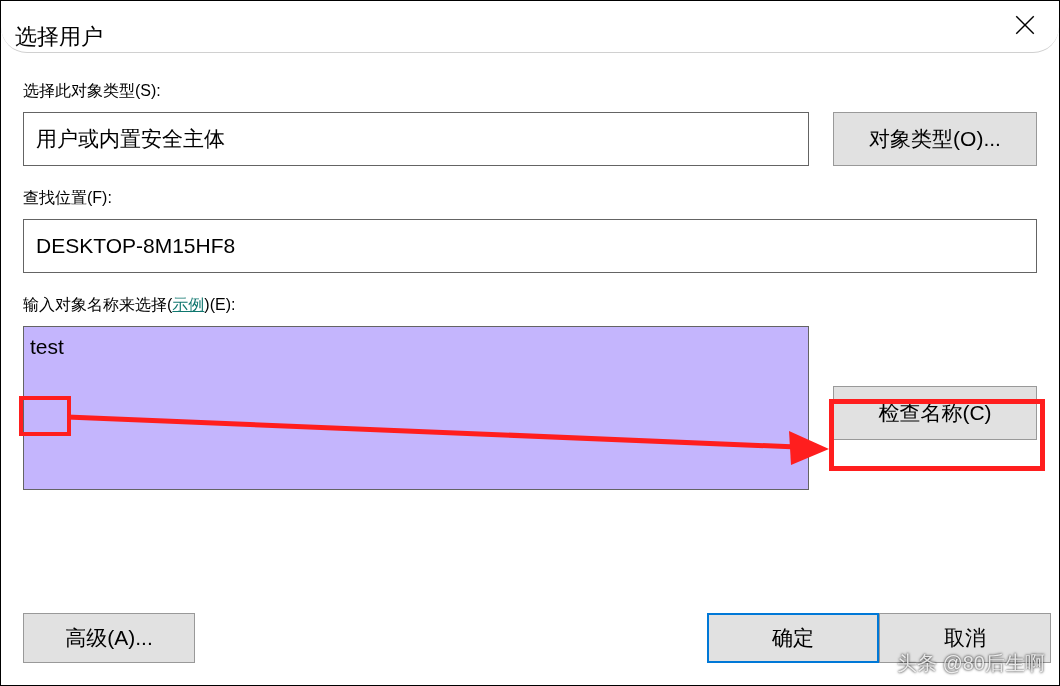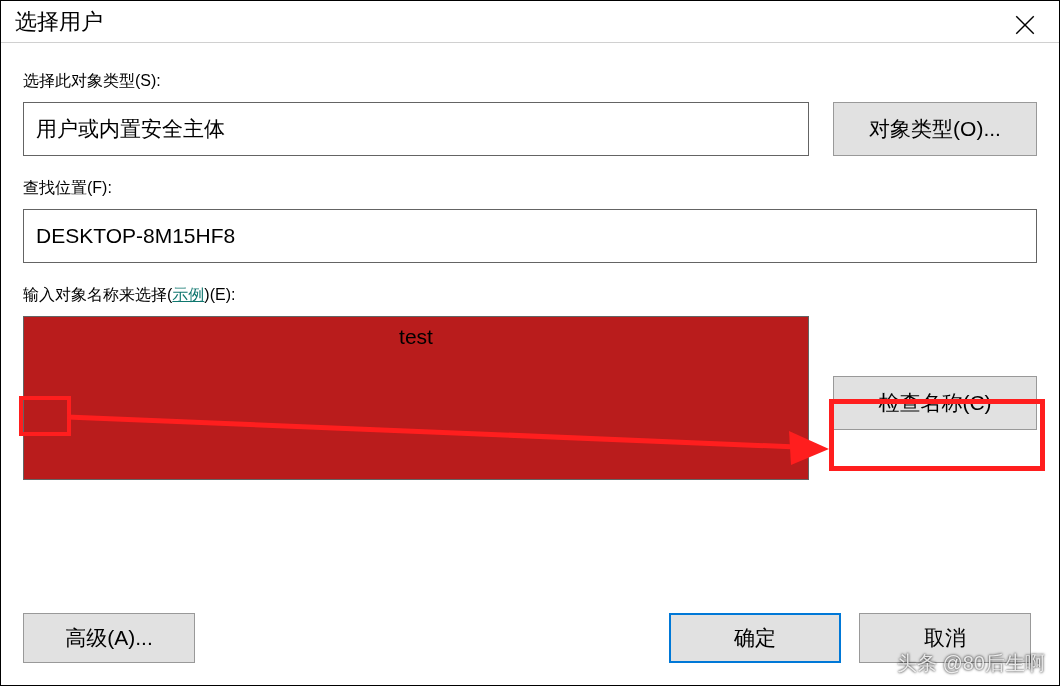--- a/index.html
+++ b/index.html
@@ -6,26 +6,27 @@
     body {
       font-family: "Microsoft YaHei", "Segoe UI", Tahoma, sans-serif;
       background: #fff;
       width: 1060px;
       height: 686px;
       position: relative;
       border: 1px solid #000;
       overflow: hidden;
     }
     .titlebar {
-      height: 42px;
-      display: flex;
-      align-items: center;
+      height: 52px;
+      display: flex;
+      align-items: flex-end;
       padding: 0 14px;
       border-bottom: 1px solid #d0d0d0;
       position: relative;
+      border-radius: 26px;
     }
     .title-text { font-size: 22px; color: #000; }
     .close-btn {
       position: absolute;
       right: 4px; top: 0;
       width: 60px; height: 48px;
       display: flex; align-items: center; justify-content: center;
       cursor: pointer;
     }
     .close-btn svg { width: 20px; height: 20px; }
@@ -70,27 +71,26 @@
       align-items: center;
       justify-content: center;
     }
     .textarea-block {
       position: relative;
     }
     .textarea-input {
       width: 100%;
       height: 164px;
       border: 1px solid #646464;
-      background: #b91c1c;
+      background: #c4b5fd;
       padding: 8px 6px;
       font-size: 21px;
       color: #000;
       resize: none;
       font-family: inherit;
-      text-align: center;
     }
     .right-col-tall {
       width: 204px;
       display: flex;
       align-items: center;
     }
     .red-box-text {
       position: absolute;
       left: 18px;
       top: 395px;
@@ -105,24 +105,23 @@
       top: 398px;
       width: 216px;
       height: 72px;
       border: 5px solid #ff1e1e;
       pointer-events: none;
     }
     .footer {
       position: absolute;
       left: 0; right: 0;
       bottom: 0;
-      padding: 12px 28px 22px 22px;
+      padding: 12px 8px 22px 22px;
       display: flex;
       align-items: flex-start;
-      gap: 18px;
     }
     .footer .spacer { flex: 1; }
     .footer .btn { width: 172px; height: 50px; }
     .btn.primary { border: 2px solid #0078d7; background: #e1e1e1; }
     .arrow-svg {
       position: absolute;
       left: 66px;
       top: 408px;
       width: 762px;
       height: 60px;

